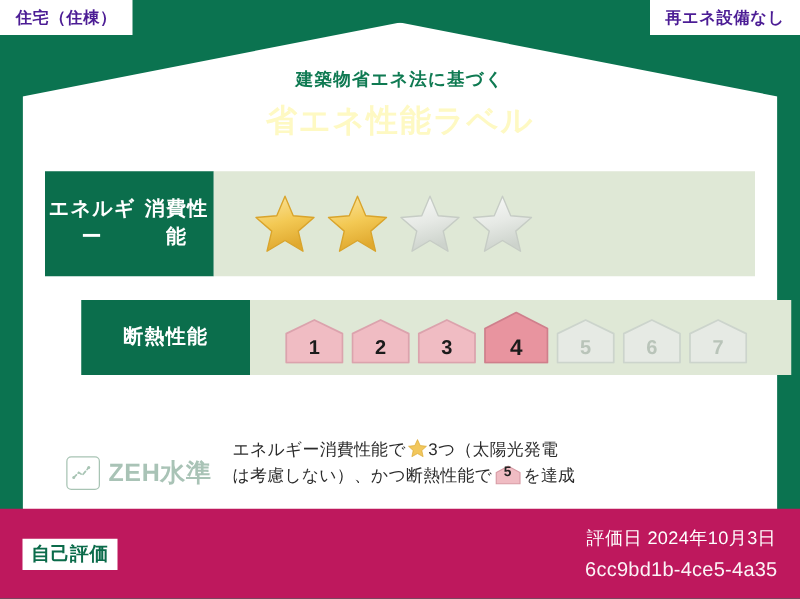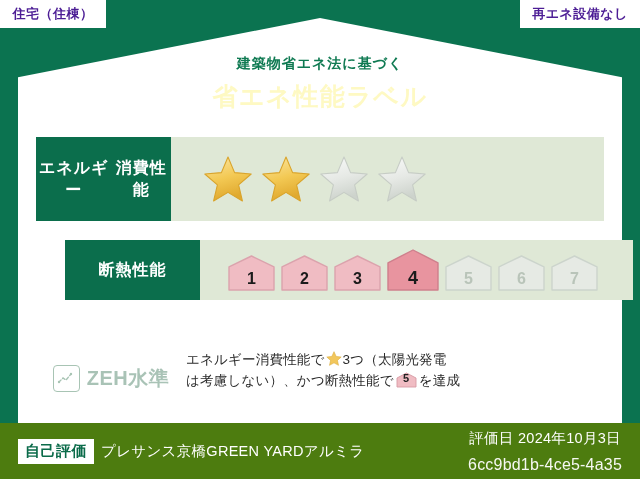--- a/index.html
+++ b/index.html
@@ -115,22 +115,22 @@
     vertical-align:-3px;margin:0 2px;
   }
   .inline-grade .num{
     position:absolute;inset:0;display:flex;align-items:flex-end;
     justify-content:center;font-size:11px;font-weight:bold;color:#222;
     padding-bottom:1px;
   }
 
   
   #footer{
-    position:absolute;left:0;bottom:0;width:640px;height:56px;
-    background:#4d7c0f;z-index:5;
+    position:absolute;left:0;bottom:0;width:640px;height:72px;
+    background:#be185d;z-index:5;
     display:flex;align-items:center;justify-content:center;
   }
   #footer-left{
     display:flex;align-items:center;margin-left:18px;
   }
   #self-eval-badge{
     background:#ffffff;color:#0b6b4a;font-weight:bold;font-size:15px;
     padding:3px 7px;letter-spacing:0.5px;
   }
   #building-name{
@@ -280,21 +280,20 @@
           <polygon points="12,1 15.3,8.3 23,9.2 17.3,14.4 18.9,22 12,18.2 5.1,22 6.7,14.4 1,9.2 8.7,8.3" fill="#f2c75c" stroke="#d8a72f" stroke-width="0.8"></polygon>
         </svg><span>3つ（太陽光発電</span><br><span>は考慮しない）、かつ断熱性能で</span><span class="inline-grade"><svg width="21" height="16" viewBox="0 0 21 16" aria-hidden="true">
             <polygon points="1,15 1,6 10.5,1 20,6 20,15" fill="#f0bcc3" stroke="#d79aa4" stroke-width="0.9"></polygon>
           </svg><span class="num">5</span></span><span>を達成</span>
     </div>
   </div>
 
   <div id="footer">
     <div id="footer-left">
       <span id="self-eval-badge">自己評価</span>
-      <span id="building-name">プレサンス京橋GREEN YARDアルミラ</span>
     </div>
     <div id="footer-right">
       <div id="eval-date">評価日 2024年10月3日</div>
       <div id="eval-id">6cc9bd1b-4ce5-4a35</div>
     </div>
   </div>
 
 </div>
 
 </body></html>

